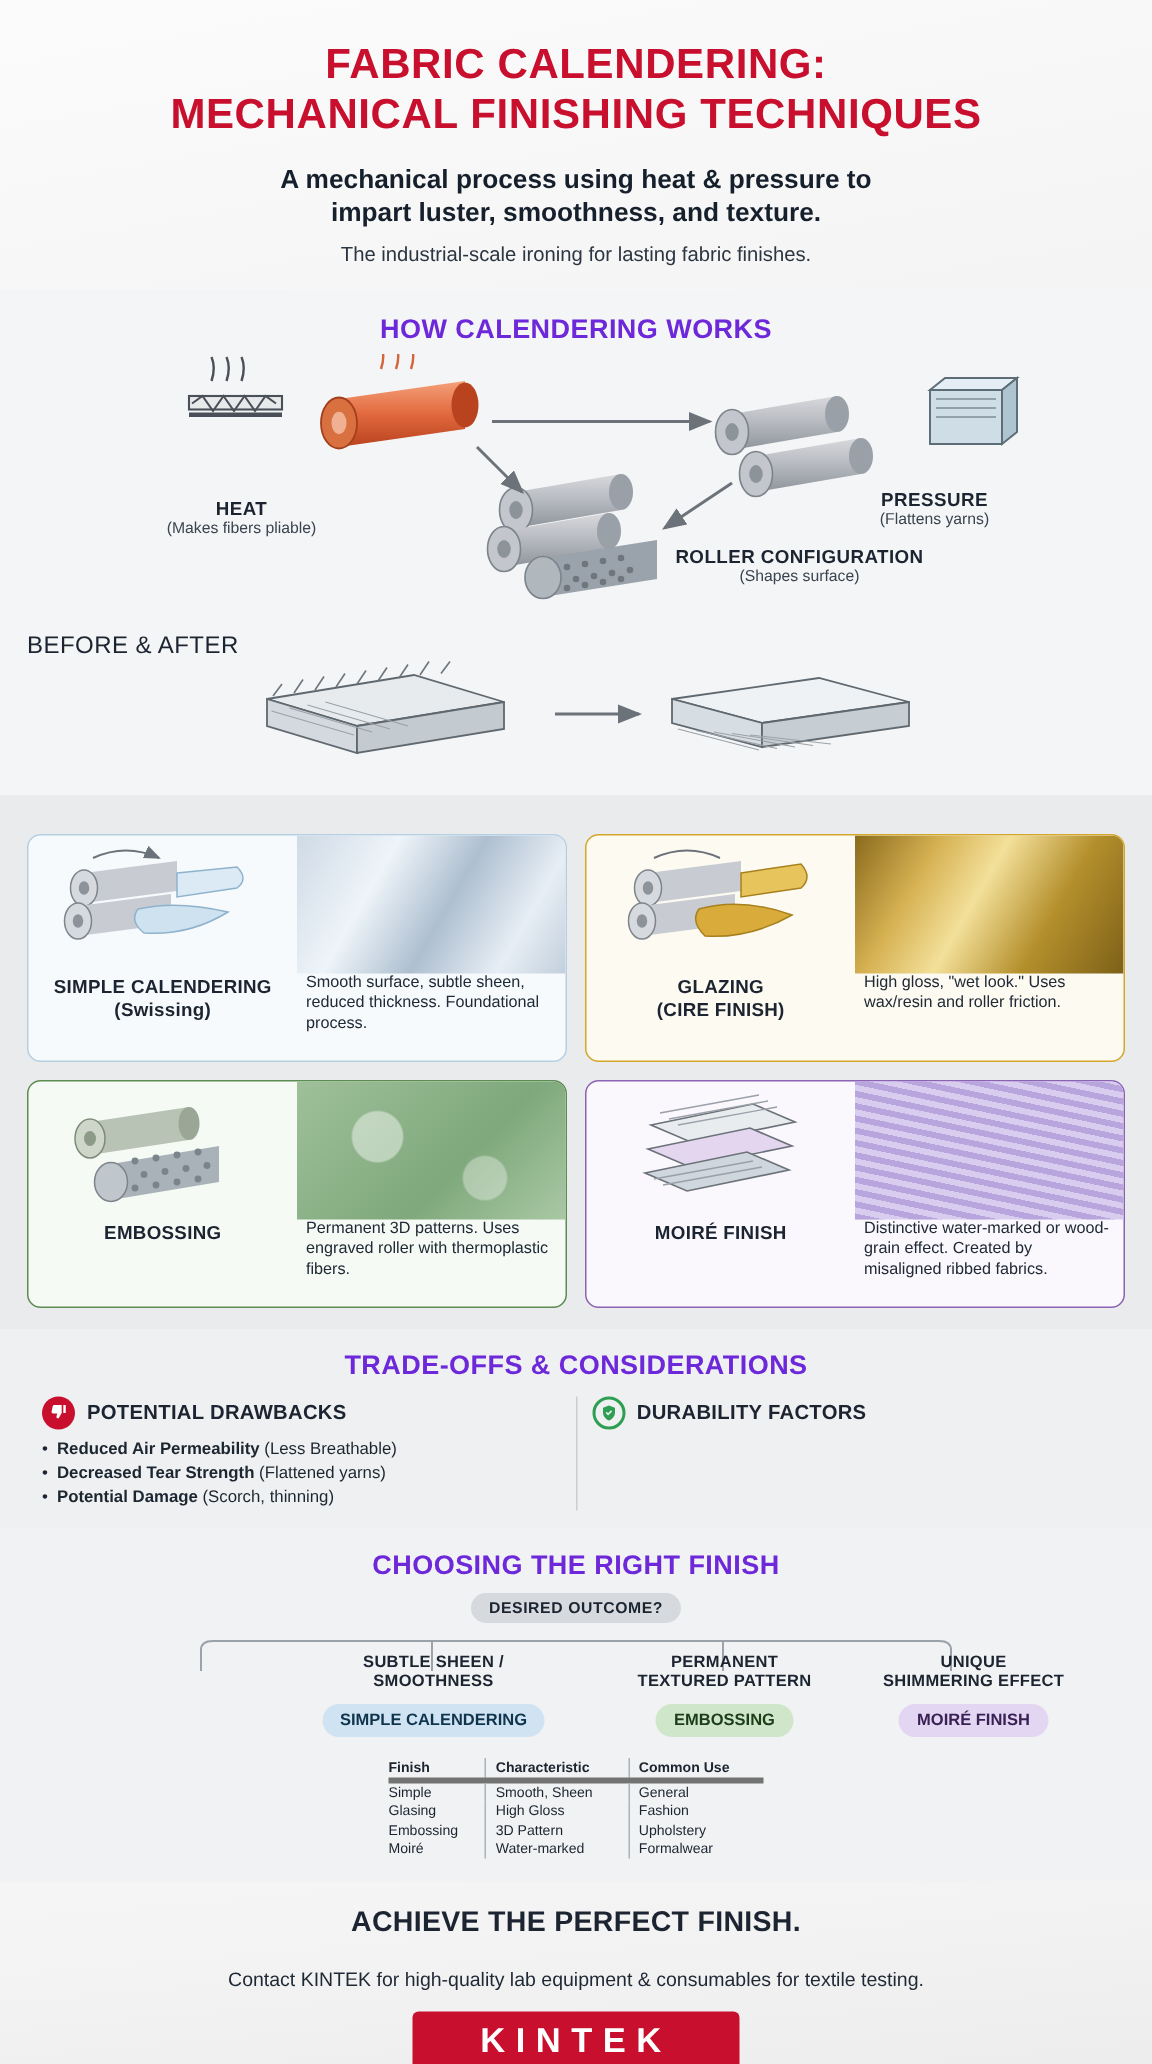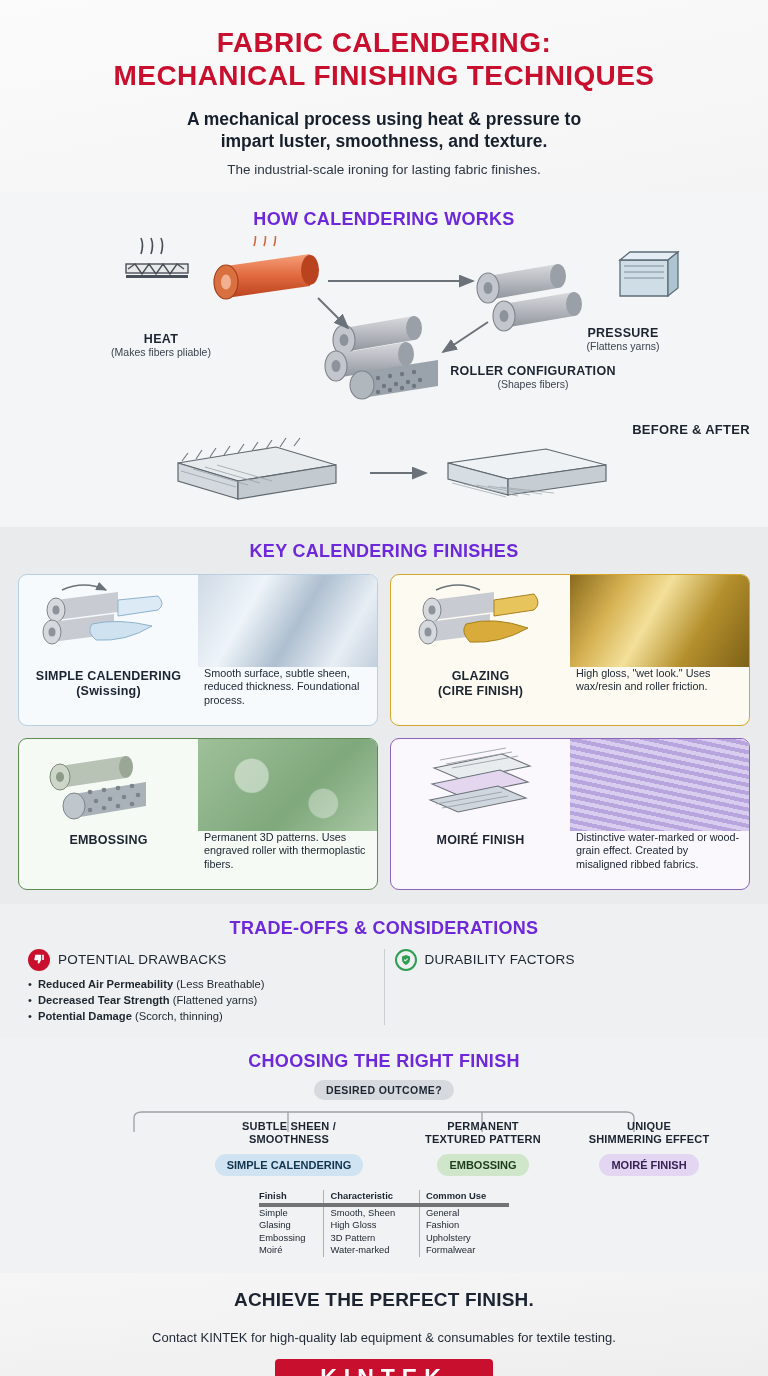--- a/index.html
+++ b/index.html
@@ -59,21 +59,21 @@
   .band-d { background: #f1f2f3; padding: 14px 18px 16px; }
   .band-e { background: linear-gradient(175deg,#f6f6f6,#ececec); padding: 16px 18px 18px; text-align:center; }
 
   
   .how-wrap { position: relative; height: 190px; margin-top: 6px; }
   .lbl { position: absolute; text-align: center; }
   .lbl .lbl-t { font-size: 12.5px; font-weight: bold; letter-spacing: .3px; }
   .lbl .lbl-s { font-size: 10.5px; color: #3a4450; }
 
   .before-after-title {
-    text-align: right; font-size: 13px; font-weight: bold; letter-spacing:.3px;
+    text-align: left; font-size: 16px; font-weight: normal; letter-spacing:.3px;
     margin-top: -4px;
   }
   .ba-row { position: relative; height: 78px; }
 
   
   .cards {
     display: grid;
     grid-template-columns: 1fr 1fr;
     gap: 12px 12px;
     margin-top: 12px;
@@ -120,21 +120,21 @@
       radial-gradient(circle at 70% 70%, rgba(255,255,255,.35) 0 10%, transparent 11%),
       linear-gradient(135deg,#9fc09a,#7fa87c 60%,#a9c8a4); }
   .sw-moire  { background: repeating-linear-gradient(12deg,#b9a5de 0 4px,#d9cdef 4px 8px),
                repeating-linear-gradient(-16deg, rgba(255,255,255,.35) 0 5px, rgba(120,90,170,.18) 5px 10px); }
 
   
   .tradeoffs { display: flex; gap: 0; margin-top: 10px; }
   .to-col { flex: 1; padding: 0 10px; }
   .to-col + .to-col { border-left: 1px solid #c9ced3; }
   .to-head { display: flex; align-items: center; gap: 8px; margin-bottom: 6px; }
-  .to-head .txt { font-size: 13.5px; font-weight: normal; letter-spacing: .2px; }
+  .to-head .txt { font-size: 13.5px; font-weight: bold; letter-spacing: .2px; }
   .badge-circ { width: 22px; height: 22px; border-radius: 50%; display:flex; align-items:center; justify-content:center; }
   .badge-red { background: #c8102e; }
   .to-list { list-style: none; }
   .to-list li { font-size: 11.2px; line-height: 1.42; color: #1c2631; padding-left: 10px; position: relative; }
   .to-list li::before { content: "•"; position: absolute; left: 0; color: #1c2631; }
   .to-list b { font-weight: bold; }
 
   
   .choose-wrap { position: relative; margin-top: 8px; height: 106px; }
   .outcome-pill {
@@ -286,21 +286,21 @@
       <div class="lbl" style="left:80px; top:96px; width:126px;">
         <div class="lbl-t">HEAT</div>
         <div class="lbl-s">(Makes fibers pliable)</div>
       </div>
       <div class="lbl" style="left:540px; top:90px; width:130px;">
         <div class="lbl-t">PRESSURE</div>
         <div class="lbl-s">(Flattens yarns)</div>
       </div>
       <div class="lbl" style="left:412px; top:128px; width:206px;">
         <div class="lbl-t">ROLLER CONFIGURATION</div>
-        <div class="lbl-s">(Shapes fibers)</div>
+        <div class="lbl-s">(Shapes surface)</div>
       </div>
     </div>
 
     <div class="before-after-title">BEFORE &amp; AFTER</div>
 
     <div class="ba-row">
       <svg width="732" height="78" viewBox="0 0 732 78" style="position:absolute;left:0;top:0">
         <defs>
           <marker id="arw2" markerWidth="9" markerHeight="9" refX="7" refY="3.2" orient="auto">
             <path d="M0,0 L8,3.2 L0,6.4 z" fill="#6b7279"></path>
@@ -320,21 +320,20 @@
           <path d="M430,26 L528,12 L588,28 L490,42 Z" fill="#eef2f5" stroke="#5f686f" stroke-width="1.2"></path>
           <path d="M430,26 L430,42 L490,58 L490,42 Z" fill="#d7dee3" stroke="#5f686f" stroke-width="1.2"></path>
           <path d="M490,42 L588,28 L588,44 L490,58 Z" fill="#c6ced4" stroke="#5f686f" stroke-width="1.2"></path>
           <path d="M434,46 L488,60 M446,47 L500,59 M458,48 L512,58 M470,49 L524,57 M482,50 L536,56" stroke="#9aa2a8" stroke-width=".7"></path>
         </g>
       </svg>
     </div>
   </div>
 
   <div class="band-b">
-    <div class="section-title">KEY CALENDERING FINISHES</div>
 
     <div class="cards">
 
       <div class="card blue">
         <div class="card-top">
           <div class="card-art">
             <svg width="150" height="86" viewBox="0 0 150 86">
               <path d="M28,12 q22,-10 44,0" stroke="#6b7279" stroke-width="1.4" fill="none" marker-end="url(#arw)"></path>
               <path d="M22,22 L84,14 L84,34 L22,42 Z" fill="#c8ccd2"></path>
               <ellipse cx="22" cy="32" rx="9" ry="12" fill="#d6dade" stroke="#7e848c" stroke-width="1"></ellipse>

